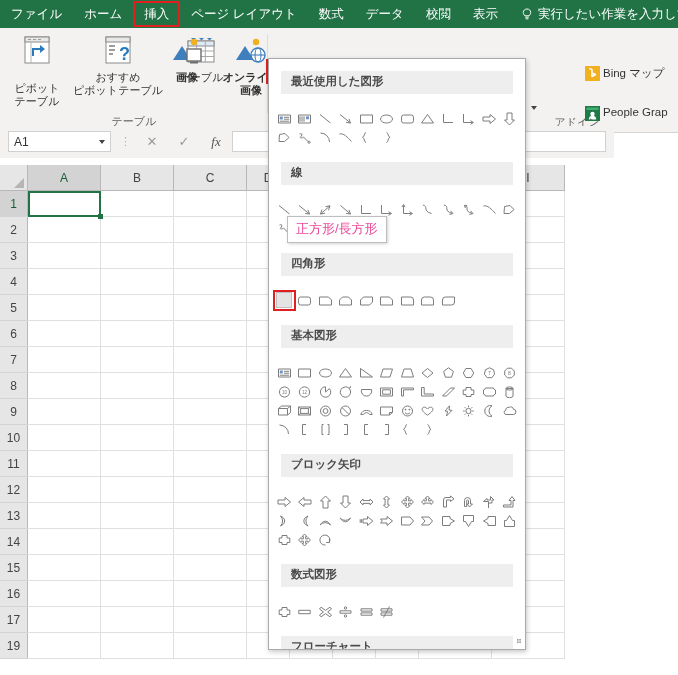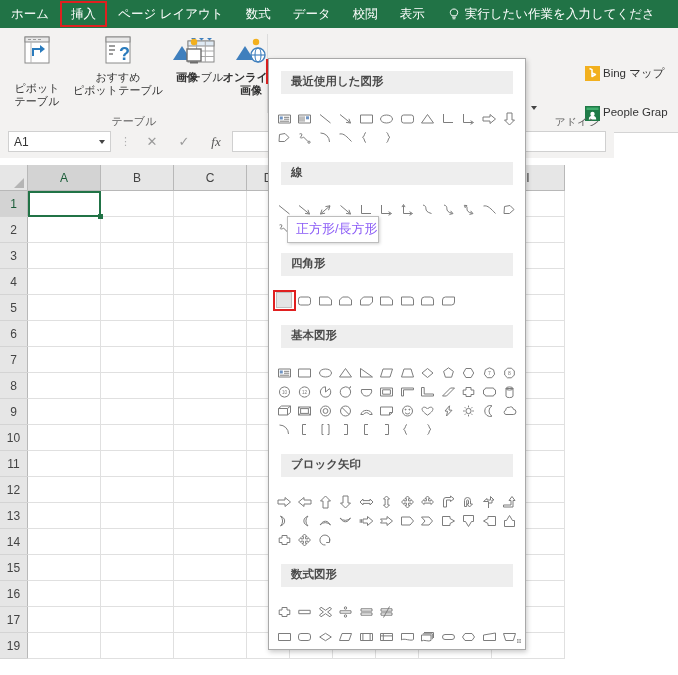--- a/index.html
+++ b/index.html
@@ -143,30 +143,33 @@
   .sh.hl .innerbox{
     position:absolute;left:2px;top:1px;width:16px;height:16px;
     background:#e4e4e4;border:1px solid #c0c0c0;box-sizing:border-box;
   }
   .gal-resize{position:absolute;right:4px;bottom:3px;width:8px;height:8px;}
 
   
   .tooltip{
     position:absolute;left:287px;top:216px;z-index:60;
     background:#ffffff;border:1px solid #bdbdbd;box-sizing:border-box;
-    padding:3px 0 4px 8px;font-size:13px;color:#8b5cf6;white-space:nowrap;
+    padding:3px 8px 4px 8px;font-size:13px;color:#ec4899;white-space:nowrap;
     box-shadow:1px 1px 3px rgba(0,0,0,.18);
   }
 </style>
 </head>
 <body>
 
 <div id="app">
 
   <div class="tabstrip">
+    <div class="tab">
+        <span>ファイル</span>
+      </div>
     <div class="tab">
         <span>ホーム</span>
       </div>
     <div class="tab active-marked">
       <span>挿入</span>
       <span class="redbox"></span>
     </div>
     <div class="tab">
         <span>ページ レイアウト</span>
       </div>
@@ -1479,20 +1482,21 @@
         <div class="sh" title="not-equal">
           <svg width="15" height="14" viewBox="0 0 15 14">
             <g fill="none" stroke="#7d7d7d" stroke-width="1" stroke-linejoin="round">
               <rect x="2" y="3.8" width="11" height="2.3"></rect>
               <rect x="2" y="7.9" width="11" height="2.3"></rect>
               <path d="M10.5 1.5 L4.5 12.5"></path>
             </g>
           </svg>
         </div>
       </div>
+      <div class="sec-h">フローチャート</div>
       <div class="sec-body">
         <div class="sh" title="flowchart-process">
           <svg width="15" height="14" viewBox="0 0 15 14">
             <g fill="none" stroke="#7d7d7d" stroke-width="1" stroke-linejoin="round">
               <rect x="1.5" y="3.5" width="12" height="7"></rect>
             </g>
           </svg>
         </div>
         <div class="sh" title="flowchart-alternate-process">
           <svg width="15" height="14" viewBox="0 0 15 14">

